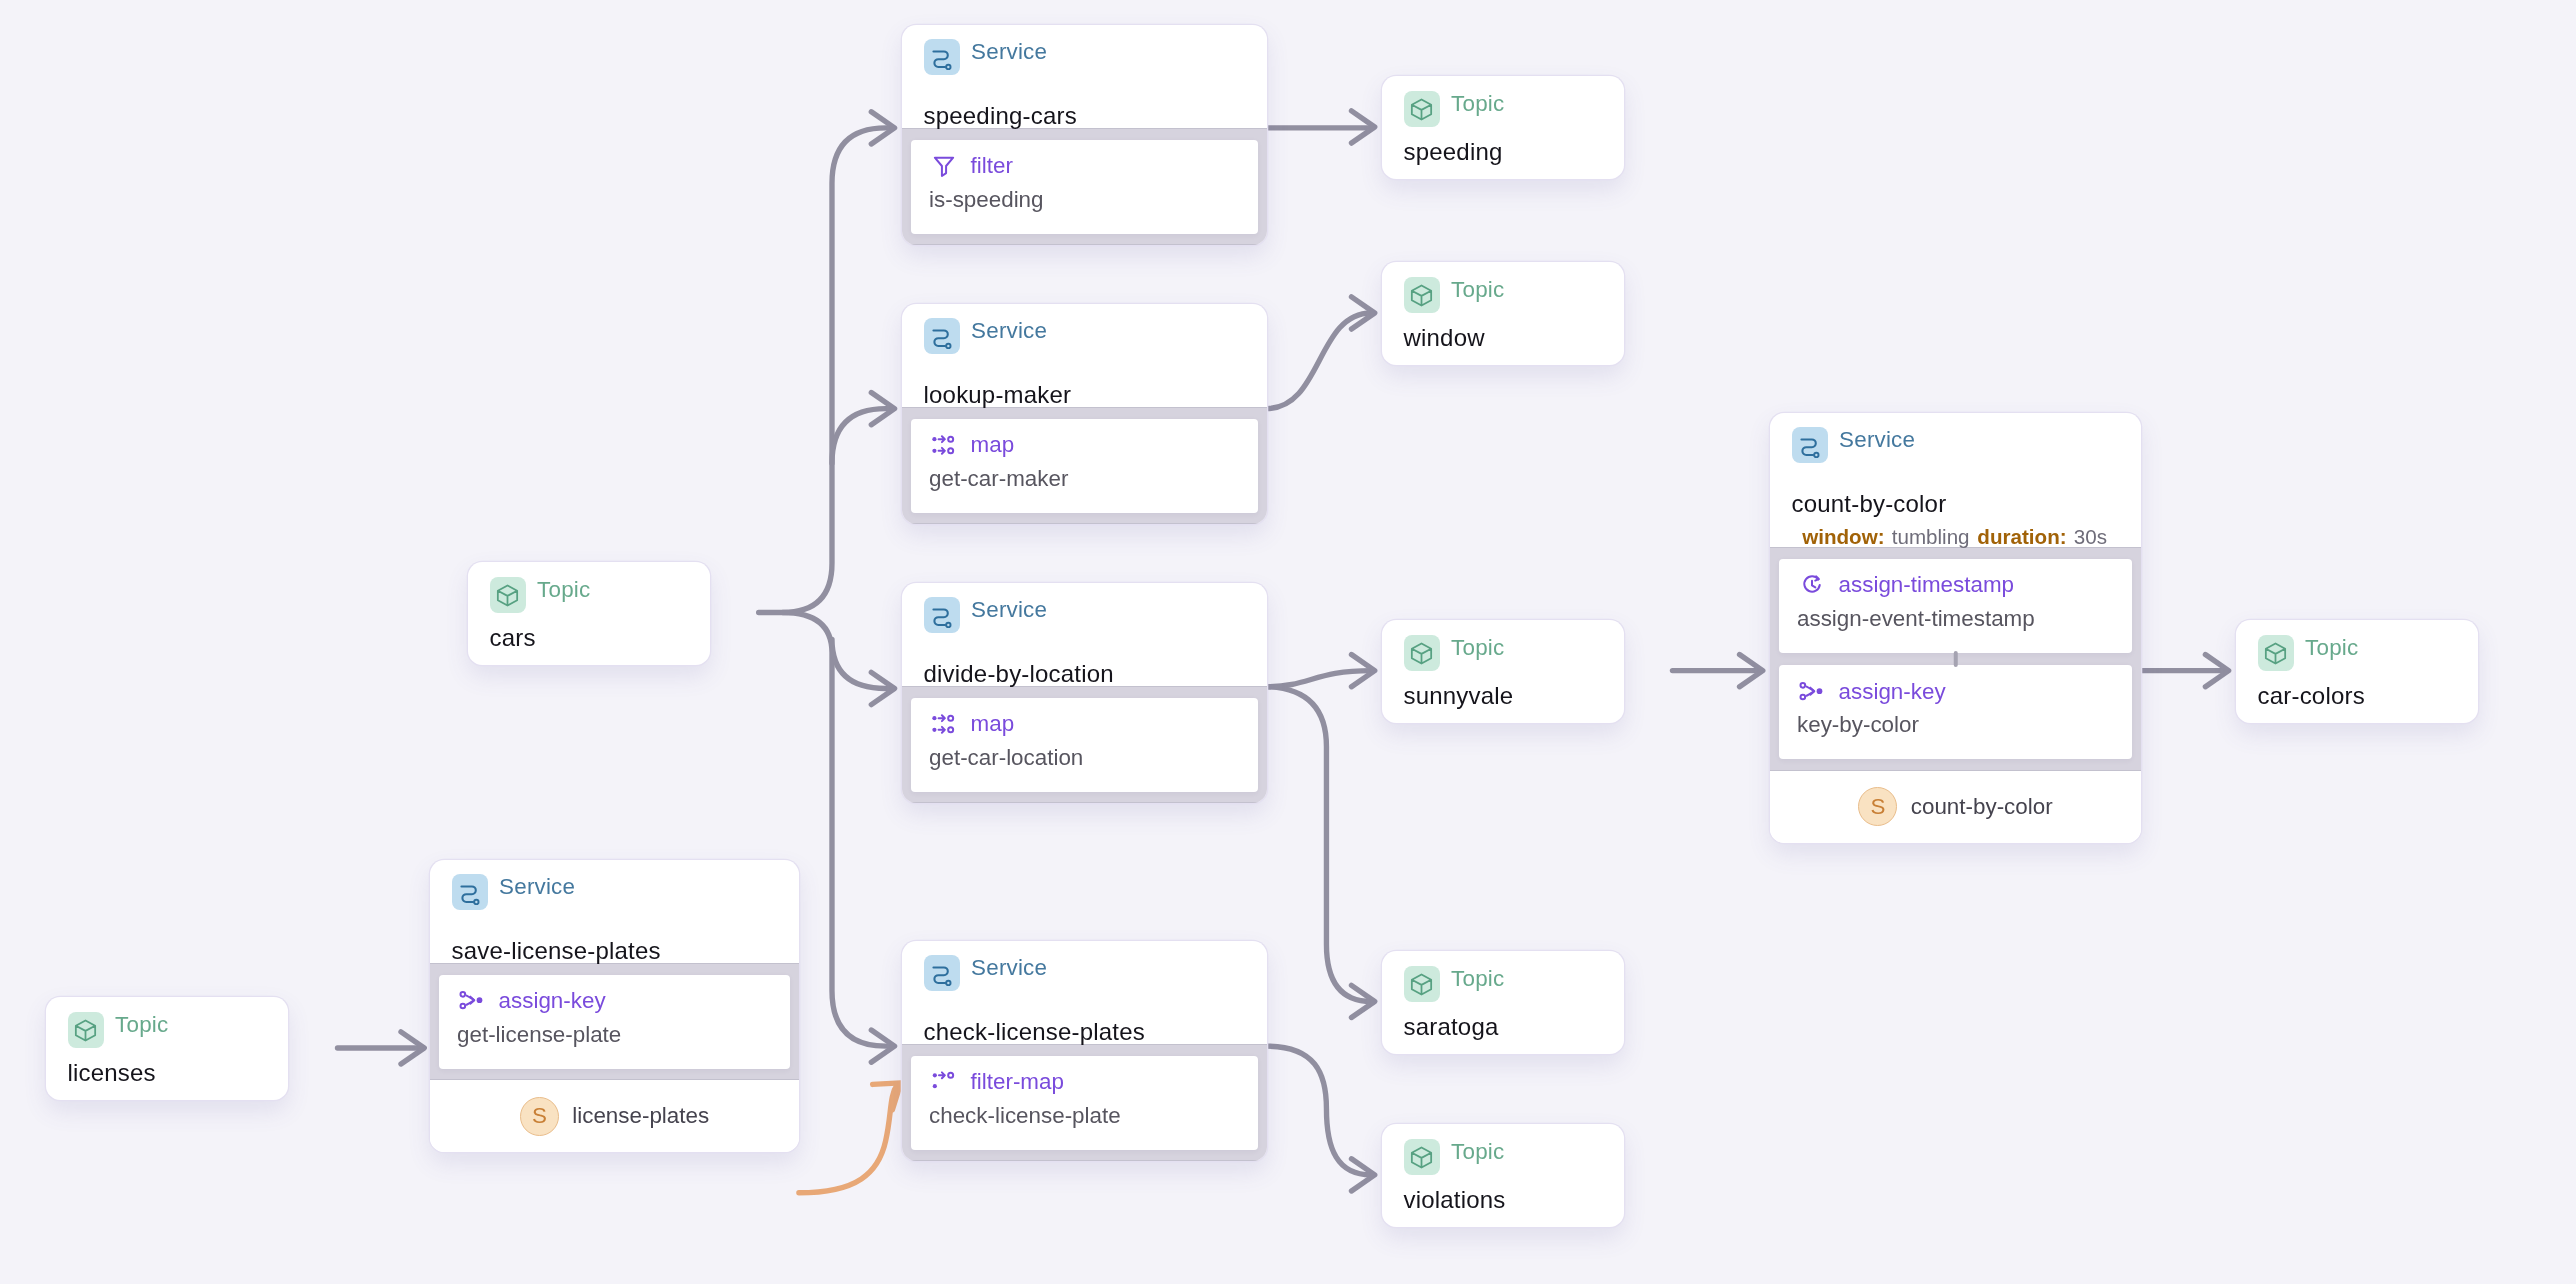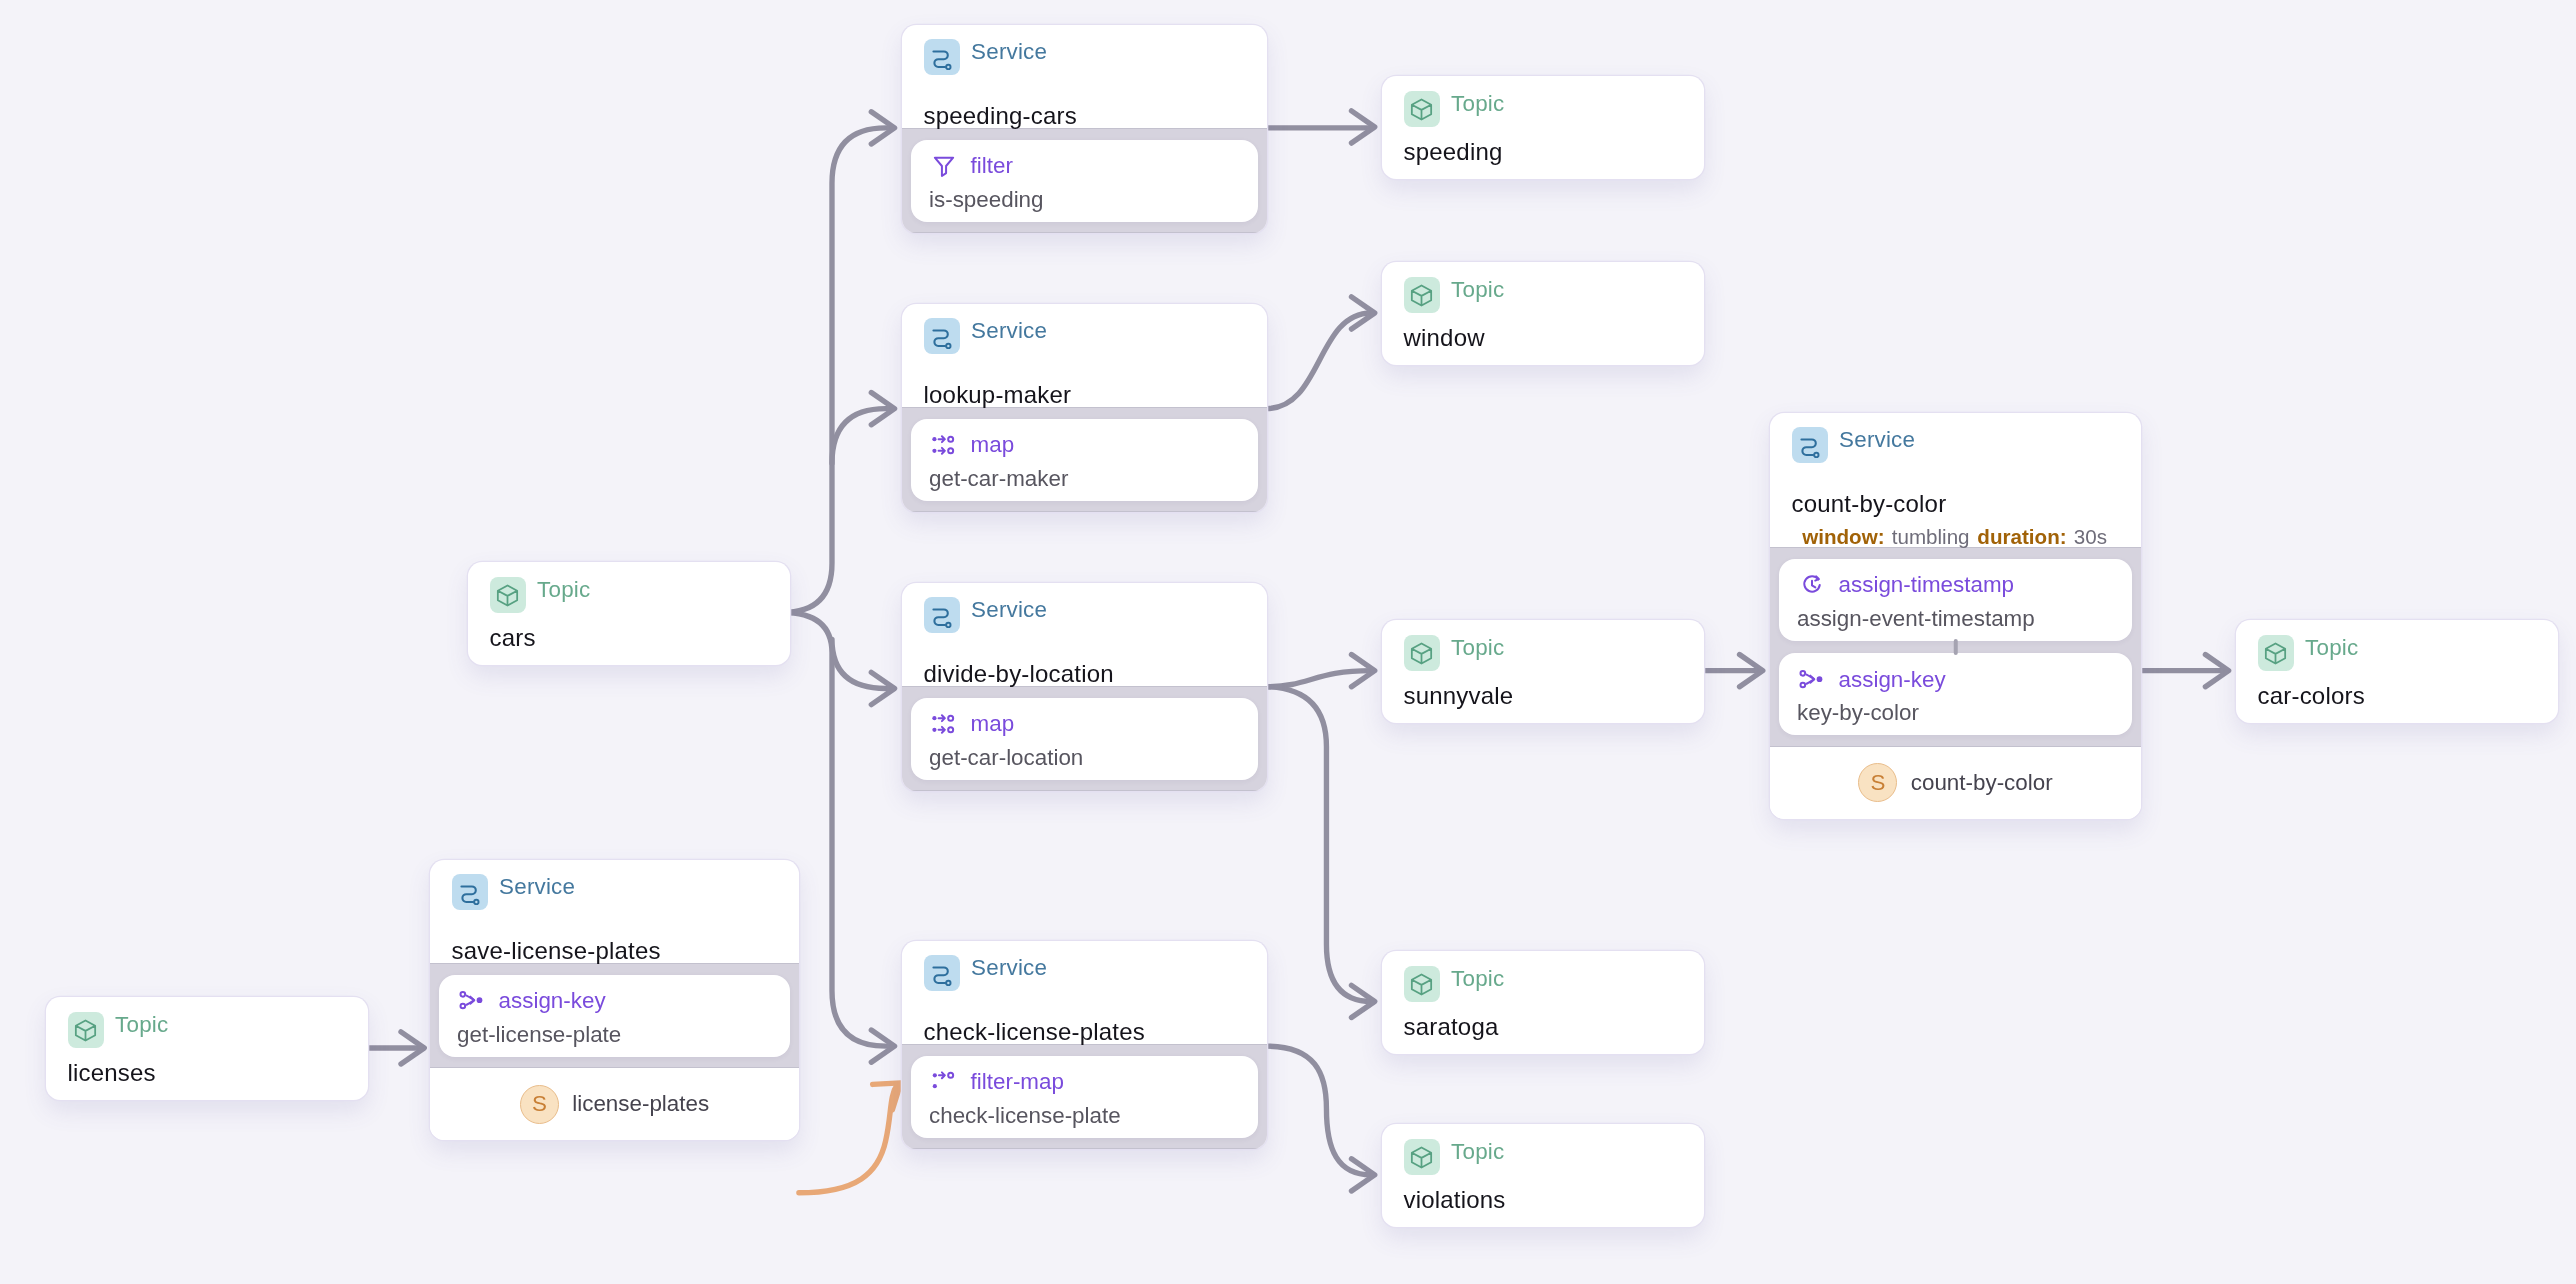--- a/index.html
+++ b/index.html
@@ -20,35 +20,35 @@
   .type-ico{width:36px;height:36px;border-radius:8px;display:flex;align-items:center;justify-content:center;flex:0 0 auto;}
   .type-ico svg{width:29px;height:29px;display:block;}
   .svc-ico{background:#bedcef;}
   .top-ico{background:#cdeadd;}
   .type-label{font-size:22.4px;font-weight:500;letter-spacing:0.2px;}
   .svc-label{color:#44789e;}
   .top-label{color:#67a98c;}
   .node-name{font-size:24px;font-weight:500;color:#15141b;letter-spacing:0.2px;}
 
   
-  .topic{width:322px;height:103px;padding:15px 21.5px;box-sizing:border-box;}
+  .topic{width:242px;height:103px;padding:15px 21.5px;box-sizing:border-box;}
   .topic .node-name{margin-top:10.7px;}
 
   
   .service{width:365px;overflow:hidden;}
   .svc-head{padding:14.3px 21.5px 0;box-sizing:border-box;height:103px;}
   .svc-head .node-name{margin-top:27px;}
   .svc-head.with-window{height:134px;}
   .window-row{display:flex;justify-content:space-between;align-items:center;
               margin-top:6.3px;padding:0 12.5px 0 10.7px;font-size:20.6px;}
   .win-label{font-weight:700;color:#a16207;}
   .win-value{color:#6f6d7a;margin-left:7.2px;}
   .svc-body{background:#d6d3de;border-top:1.3px solid #c3c1ce;border-bottom:1.3px solid #c3c1ce;
             padding:10.7px 9px;display:flex;flex-direction:column;gap:12.5px;}
-  .op{position:relative;background:#ffffff;border-radius:16px;height:82px;box-sizing:border-box;
+  .op{position:relative;background:#ffffff;border-radius:4px;height:94px;box-sizing:border-box;
       padding:11.6px 18px;box-shadow:0 1.8px 5.4px rgba(60,55,100,.06);}
   .op:not(:first-child)::before{content:"";position:absolute;left:50%;top:-14.3px;width:4.5px;height:16px;
       background:#a5a3b1;border-radius:2.7px;transform:translateX(-50%);}
   .op-head{display:flex;align-items:center;gap:11.6px;}
   .op-ico{width:30px;height:30px;flex:0 0 auto;}
   .op-ico svg{width:30px;height:30px;display:block;}
   .op-kind{font-size:22.4px;font-weight:500;color:#7a4bdc;}
   .op-name{margin-top:5.4px;font-size:22.4px;color:#57555f;}
   .ps{fill:none;stroke:#7a4bdc;stroke-width:2.4;stroke-linecap:round;stroke-linejoin:round;}
   .pf{fill:#7a4bdc;stroke:none;}

